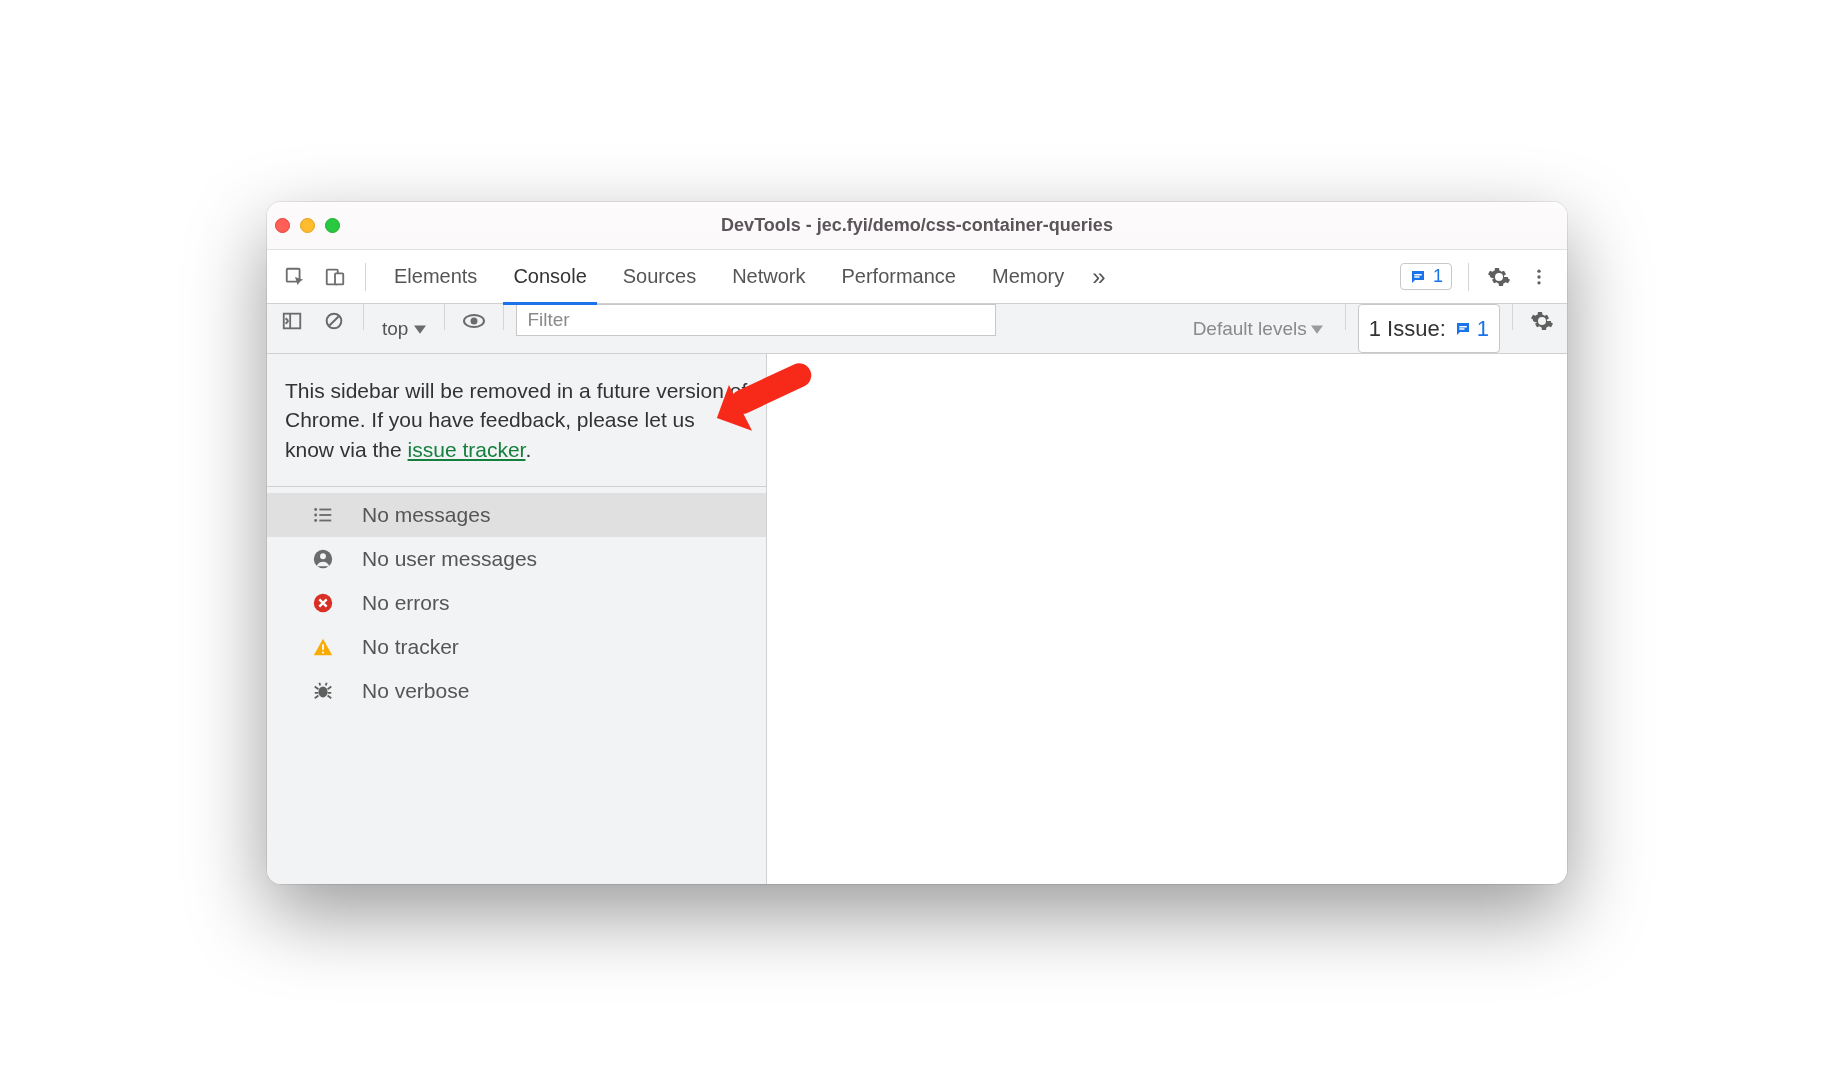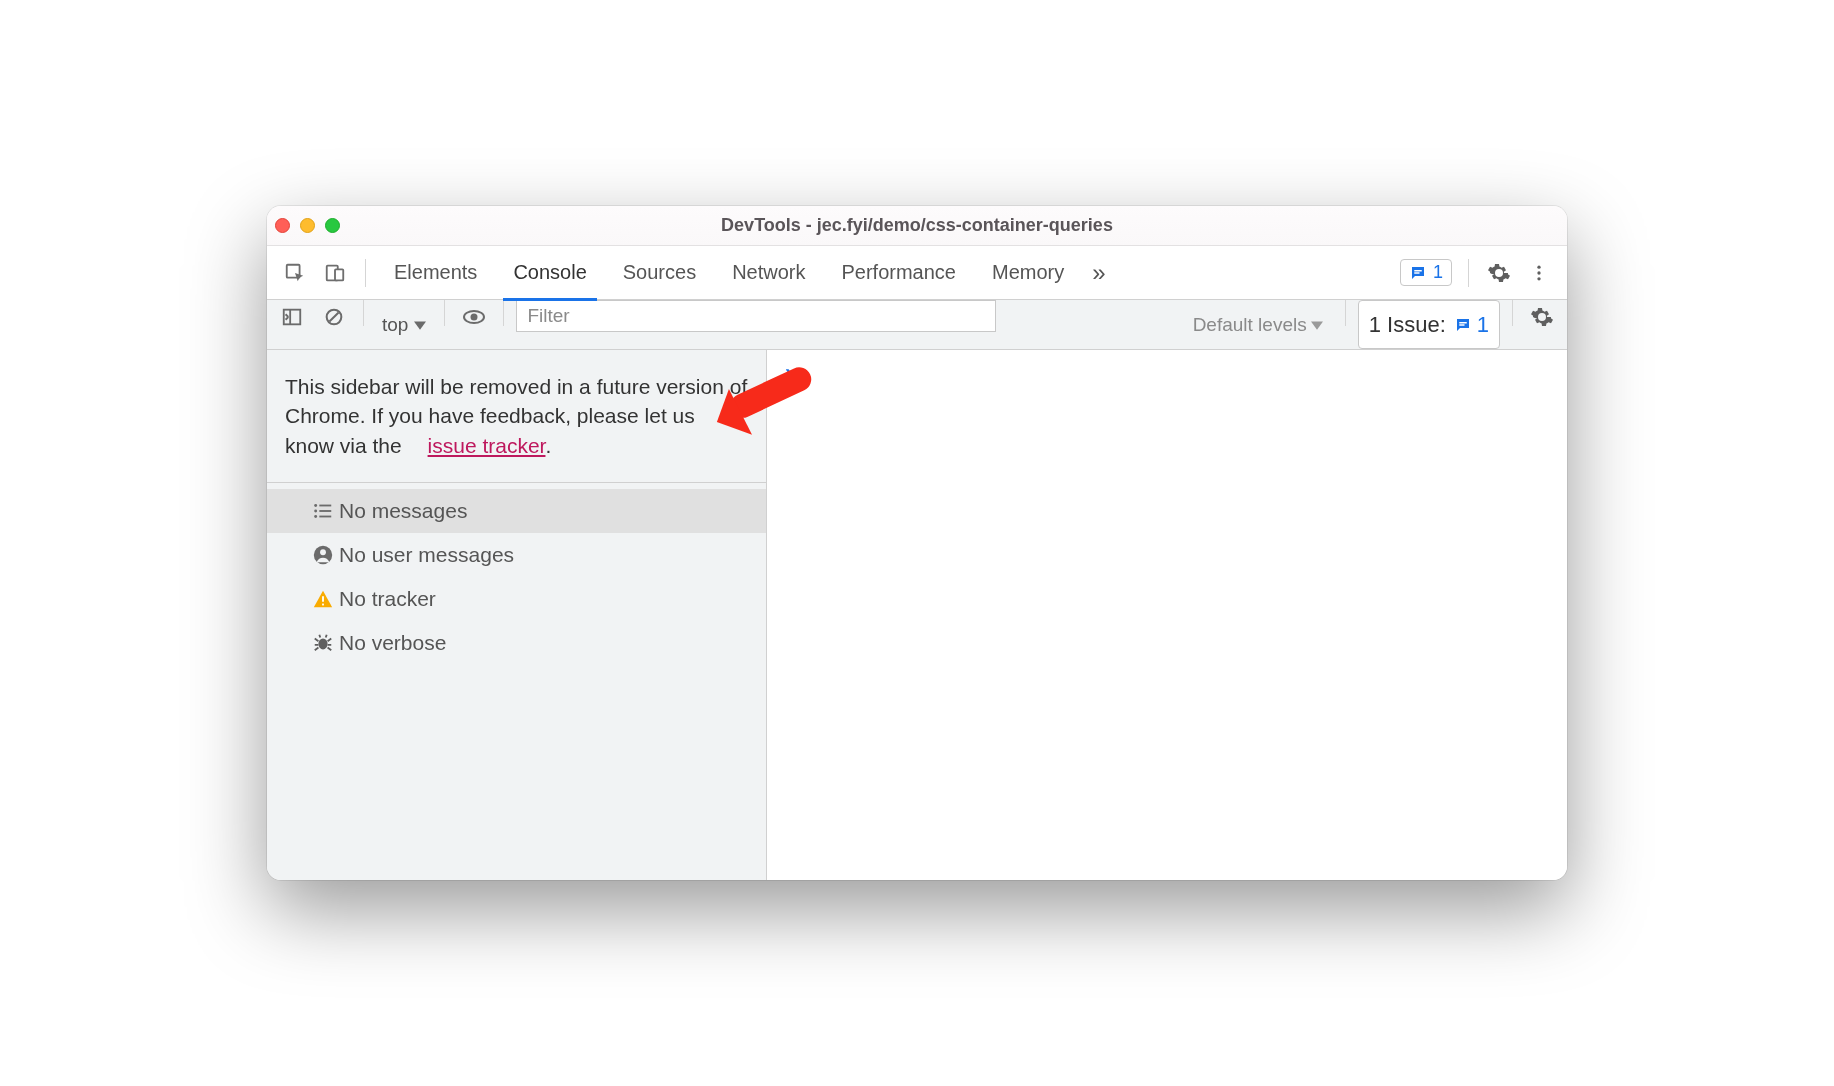--- a/index.html
+++ b/index.html
@@ -14,21 +14,21 @@
 }
 .window {
   width: 1300px;
   background: #fff;
   border-radius: 14px;
   box-shadow: 0 30px 80px rgba(0,0,0,0.4), 0 0 0 1px rgba(0,0,0,0.08);
   overflow: hidden;
   position: relative;
 }
 .titlebar {
-  height: 40px;
+  height: 48px;
   background: linear-gradient(#fdfbfc,#faf8f9);
   border-bottom: 1px solid #e3e1e2;
   display: flex;
   align-items: center;
   padding: 0 8px;
   position: relative;
 }
 .traffic { display: flex; gap: 10px; }
 .tlight { width: 15px; height: 15px; border-radius: 50%; }
 .tlight.red { background:#ff5f57; border:0.5px solid #e24238;}
@@ -88,24 +88,24 @@
 }
 .issues-pill .chip{display:flex;align-items:center;gap:5px;color:#1a73e8;}
 .content{display:flex;height:530px;}
 .sidebar{
   width:500px;border-right:1px solid #d0d0d0;background:#f1f3f4;display:flex;flex-direction:column;
 }
 .notice{
   padding:22px 18px 22px 18px; font-size:21px; line-height:1.4; color:#333;
   border-bottom:1px solid #d0d0d0;
 }
-.notice a{color:#be185d;margin-left:20px;}
+.notice a{color:#15803d;}
 .filter-list{padding:6px 0;}
 .f-row{
-  display:flex;align-items:center;gap:4px;
+  display:flex;align-items:center;gap:27px;
   padding:10px 20px 10px 44px; font-size:21px;color:#555;
 }
 .f-row.selected{background:#e0e0e0;}
 .f-ico{width:24px;height:24px;display:flex;align-items:center;justify-content:center;flex:0 0 24px;}
 .console-pane{flex:1;background:#fff;padding:10px 14px;}
 .prompt{color:#1a73e8;font-size:22px;font-weight:600;padding-left:4px;}
 .annot-arrow{
   position:absolute;
   pointer-events:none;
 }
@@ -272,20 +272,29 @@
                 <circle cx="12" cy="12" r="10"></circle>
                 <circle cx="12" cy="9" r="3.2" fill="#f1f3f4"></circle>
                 <path d="M5 20c1.5-3.5 4-5 7-5s5.5 1.5 7 5" fill="#f1f3f4"></path>
               </svg>
             </span>
           <span>No user messages</span>
         </div>
         <div class="f-row">
           <span class="f-ico">
               <svg width="22" height="22" viewBox="0 0 24 24">
+                <circle cx="12" cy="12" r="10" fill="#d93025"></circle>
+                <path d="M8 8 L16 16 M16 8 L8 16" stroke="#fff" stroke-width="2.5"></path>
+              </svg>
+            </span>
+          <span>No errors</span>
+        </div>
+        <div class="f-row">
+          <span class="f-ico">
+              <svg width="22" height="22" viewBox="0 0 24 24">
                 <path d="M12 3 L22 21 H2 Z" fill="#f9ab00"></path>
                 <rect x="11" y="9" width="2" height="6" fill="#fff"></rect>
                 <rect x="11" y="17" width="2" height="2" fill="#fff"></rect>
               </svg>
             </span>
           <span>No tracker</span>
         </div>
         <div class="f-row">
           <span class="f-ico">
               <svg width="22" height="22" viewBox="0 0 24 24" fill="#5f5f5f">

